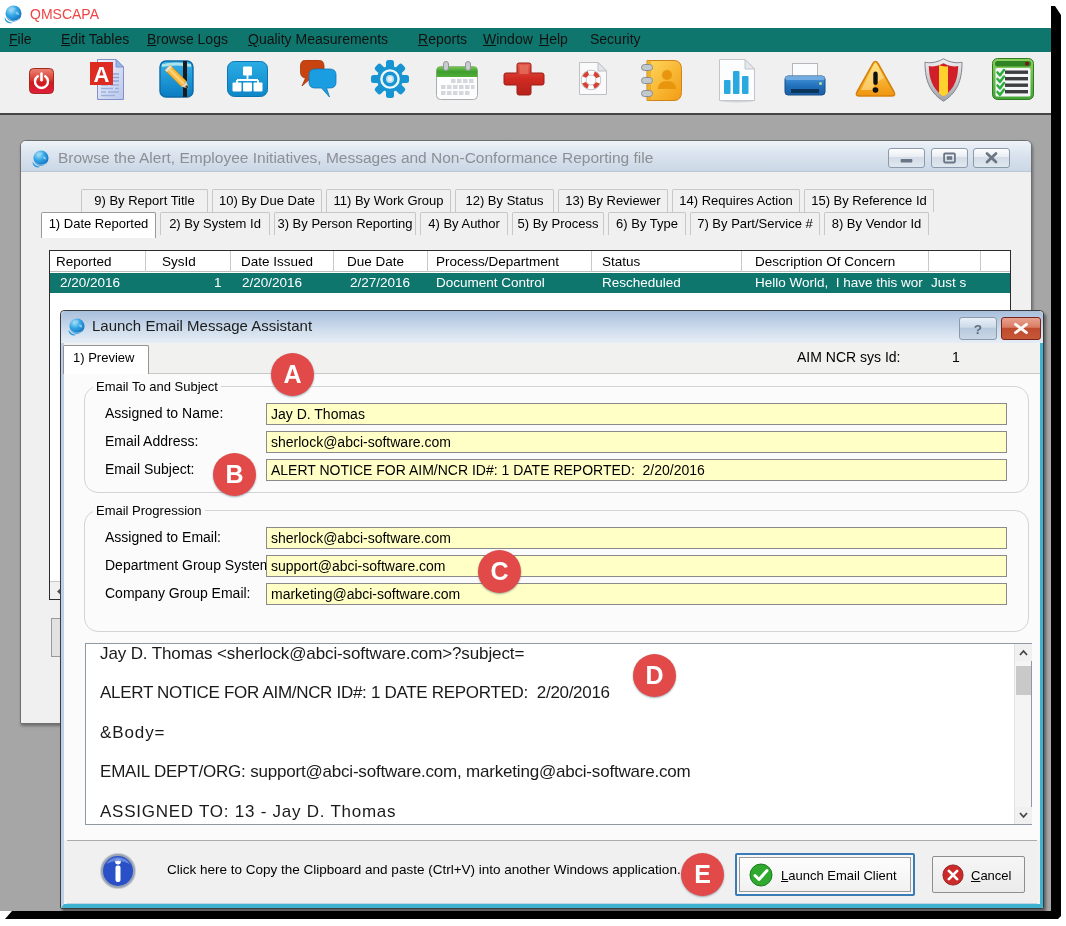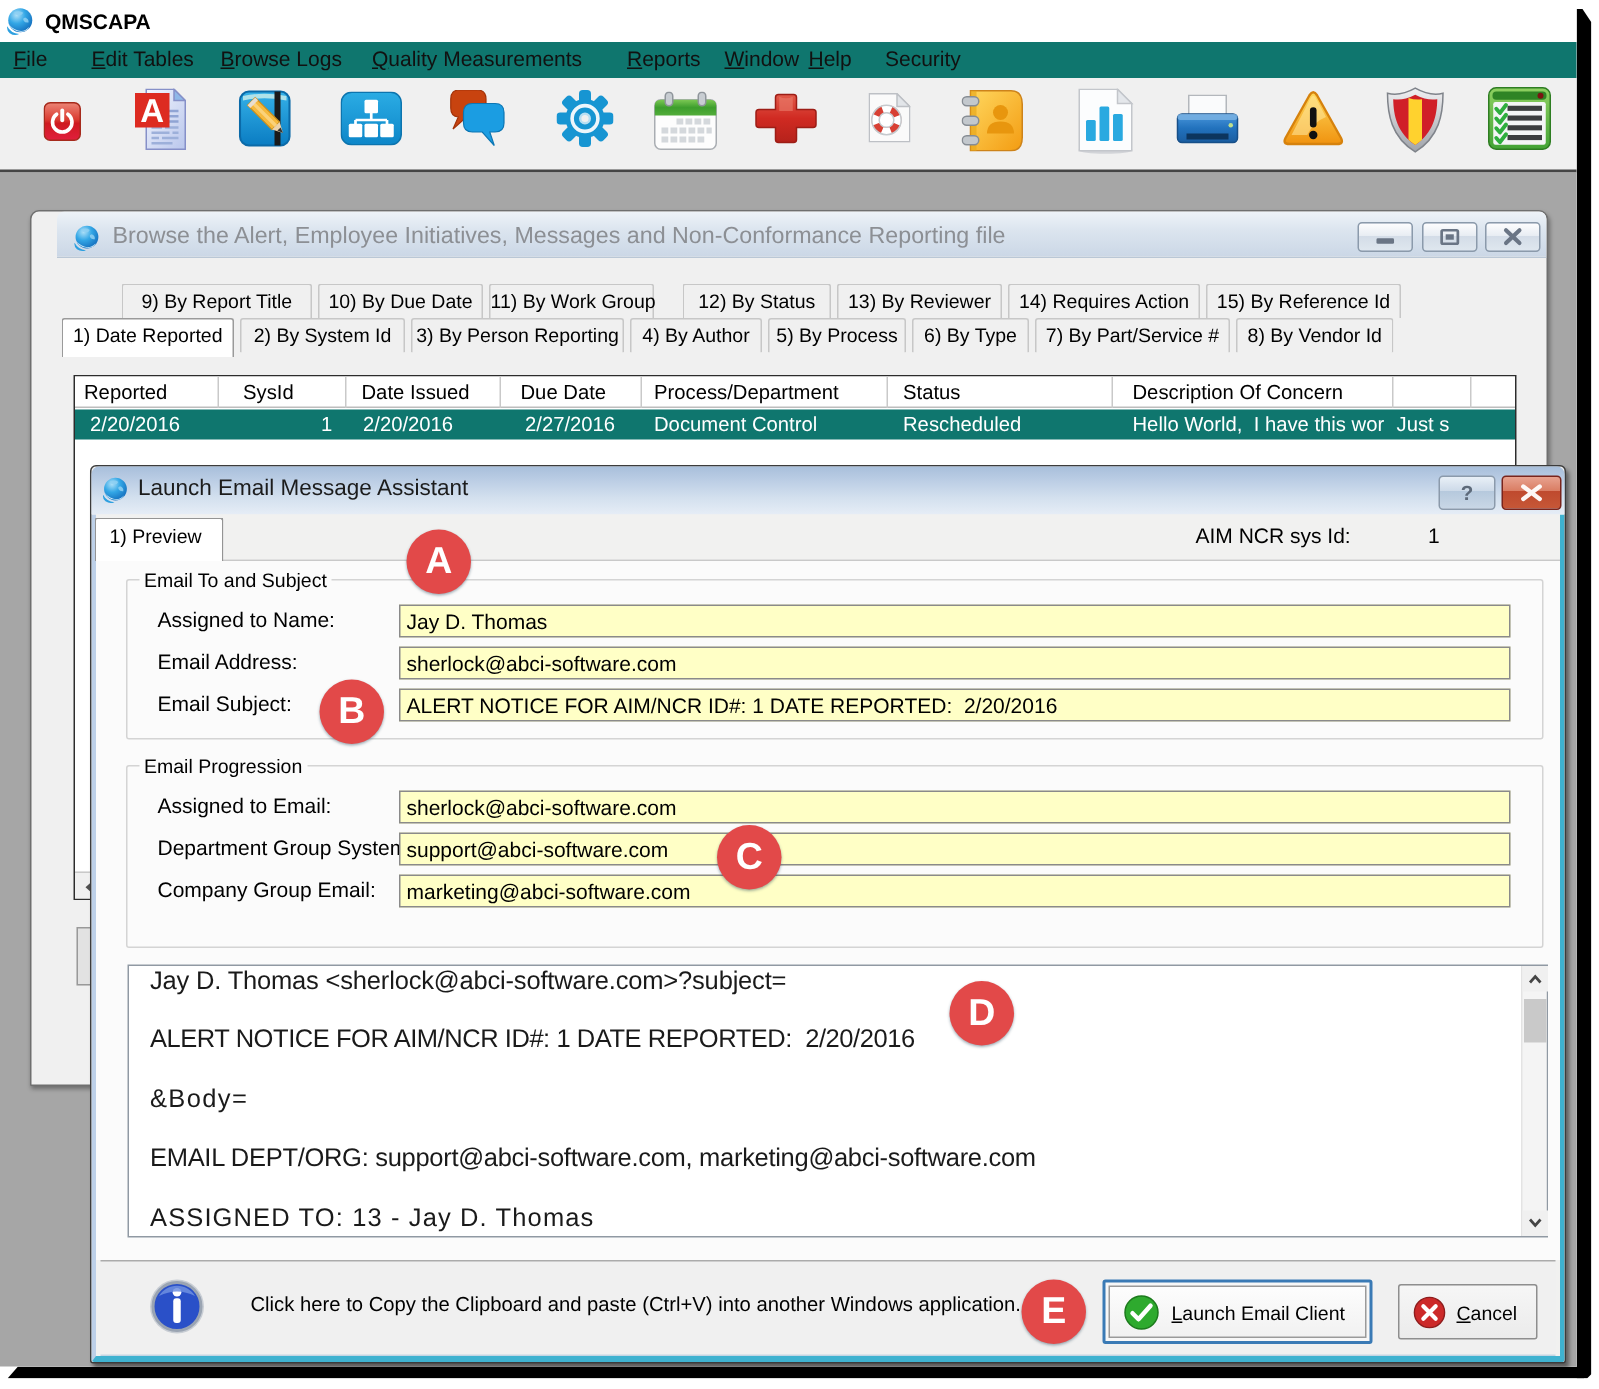--- a/index.html
+++ b/index.html
@@ -3,37 +3,37 @@
 <meta charset="utf-8">
 <style>
 * { margin:0; padding:0; box-sizing:border-box; }
 html,body { width:1066px; height:926px; background:#fff; font-family:"Liberation Sans", sans-serif; overflow:hidden; }
 #stage { position:absolute; top:0; left:0; width:1066px; height:926px; }
 .abs { position:absolute; }
 
 
 #app { position:absolute; left:0; top:0; width:1051px; height:911px; background:#fff; }
 #titlebar { position:absolute; left:0; top:0; width:100%; height:28px; background:#fff; }
-#titlebar .ttl { position:absolute; left:30px; top:6px; font-size:14px; color:#000000;font-weight:bold; }
+#titlebar .ttl { position:absolute; left:30px; top:6px; font-size:14px; color:#ef4444; }
 #menubar { position:absolute; left:0; top:28px; width:100%; height:24px; background:#0f766e; font-size:14px; color:#111; }
 #menubar span { position:absolute; top:3px; }
 #toolbar { position:absolute; left:0; top:52px; width:100%; height:63px; background:#f0f0f0; border-bottom:2px solid #454545; }
 #mdi { position:absolute; left:0; top:115px; width:100%; height:796px; background:#a6a6a6; }
 
 
 #shadow-r { position:absolute; left:1051px; top:6px; width:10px; height:913px; background:#000;
   clip-path:polygon(0 0, 40% 0, 100% 9px, 100% calc(100% - 3px), 70% 100%, 0 100%); }
 #shadow-b { position:absolute; left:5px; top:911px; width:1051px; height:8px; background:#000;
   clip-path:polygon(0 100%, 7px 0, 100% 0, 100% 100%); }
 
 
 #browse { position:absolute; left:20px; top:140px; width:1012px; height:584px; background:#f0f0f0;
   border:1px solid #6f6f6f; border-radius:6px 6px 1px 1px; box-shadow:1px 2px 3px rgba(0,0,0,.35); }
 #browse .tb { position:absolute; left:0; top:0; right:0; height:31px; border-radius:5px 5px 0 0;
-  background:linear-gradient(#eef3f8, #dce5ef 40%, #cbd7e6); border-bottom:1px solid #bac7d5;margin-left:17px; }
+  background:linear-gradient(#eef3f8, #dce5ef 40%, #cbd7e6); border-bottom:1px solid #bac7d5; }
 #browse .tb .cap { position:absolute; left:37px; top:8px; font-size:15.5px; color:#8c8f94; white-space:nowrap; }
 .winbtn { position:absolute; top:7px; height:20px; border:1px solid #8b9aab; border-radius:3px;
   background:linear-gradient(#fdfdfe, #e8edf3 45%, #d3dce7 46%, #dfe7ef); }
 .winbtn .gly { position:absolute; left:0; top:0; width:100%; height:100%; }
 #browse .body { position:absolute; left:2px; top:31px; right:2px; bottom:2px; background:#f0f0f0; }
 
 
 .tabrow { position:absolute; height:23px; font-size:13px; color:#000; }
 .tab { position:absolute; top:0; height:23px; background:#f0f0f0; border:1px solid #c7c7c7; border-bottom:none;
   border-radius:2px 2px 0 0; text-align:center; line-height:22px; white-space:nowrap; }
@@ -49,21 +49,21 @@
 
 
 #dialog { position:absolute; left:60px; top:310px; width:984px; height:599px;
   border:1px solid #3c3c3c; border-radius:4px 4px 2px 2px; background:#f1f1f0; box-shadow:2px 3px 3px rgba(0,0,0,.45); }
 #dialog .tb { position:absolute; left:0; top:0; right:0; height:32px; border-radius:5px 5px 0 0;
   background:linear-gradient(#a8bfdb, #bccee5 30%, #d3e0ee 65%, #e6edf6); }
 #dialog .tb .cap { position:absolute; left:31px; top:6px; font-size:15px; color:#1c1c1c; }
 #dialog .edge { position:absolute; left:0; top:32px; right:0; bottom:0; border-left:3px solid #bdd0e8; border-right:3px solid #3fb2d0; border-bottom:4px solid #3fb2d0; border-radius:0 0 2px 2px; }
 #dialog .body { position:absolute; left:3px; top:32px; right:3px; bottom:4px; background:#f1f1f0; }
 
-.grp { position:absolute; border:1px solid #d4d4d4; border-radius:2px; }
+.grp { position:absolute; border:1px solid #d4d4d4; border-radius:14px; }
 .grp .lbl { position:absolute; left:8px; top:-8px; background:#fbfbfb; padding:0 3px; font-size:13px; color:#000; }
 .flabel { position:absolute; font-size:14px; color:#000; white-space:nowrap; }
 .finput { position:absolute; height:22px; background:#ffffc6; border:1px solid #8a8a8a; font-size:14px; color:#000; line-height:20px; padding-left:4px; white-space:nowrap; }
 
 .redcirc { position:absolute; width:43px; height:43px; border-radius:50%; background:#e24949; color:#fff;
   font-size:25px; font-weight:bold; text-align:center; line-height:43px; box-shadow:0 1px 2px rgba(40,70,90,.45); z-index:30; }
 
 #clip { position:absolute; left:21px; top:300px; width:947px; height:182px; background:#fff; border:1px solid #9099a3; font-size:17px; color:#1a1a1a; }
 #clip .ln { position:absolute; left:14px; white-space:nowrap; }
 #sbar { position:absolute; right:0; top:0; width:17px; height:100%; background:#f4f4f4; border-left:1px solid #e3e3e3; }
@@ -368,21 +368,21 @@
       <div class="winbtn" style="left:952px;width:37px">
         <svg class="gly" viewBox="0 0 37 20">
             <path d="M13.5 5 L23.5 14.5 M23.5 5 L13.5 14.5" stroke="#6a7585" stroke-width="3" stroke-linecap="round"></path>
           </svg>
       </div>
     </div>
     <div class="body">
       <div class="tabrow" style="left:34px; top:17px; width:980px;margin-left:24px;">
         <div class="tab" style="left:0px; width:127px;">9) By Report Title</div>
         <div class="tab" style="left:131px; width:110px;">10) By Due Date</div>
-        <div class="tab" style="left:245px; width:110px;">11) By Work Group</div>
+        <div class="tab" style="left:245px; width:125px;">11) By Work Group</div>
         <div class="tab" style="left:374px; width:99px;">12) By Status</div>
         <div class="tab" style="left:477px; width:110px;">13) By Reviewer</div>
         <div class="tab" style="left:591px; width:128px;">14) Requires Action</div>
         <div class="tab" style="left:723px; width:130px;">15) By Reference Id</div>
       </div>
       <div class="tabrow" style="left:18px; top:40px; width:980px;">
         <div class="tab active" style="left:0px; width:115px;">1) Date Reported</div>
         <div class="tab" style="left:119px; width:110px;">2) By System Id</div>
         <div class="tab" style="left:233px; width:142px;">3) By Person Reporting</div>
         <div class="tab" style="left:379px; width:88px;">4) By Author</div>

